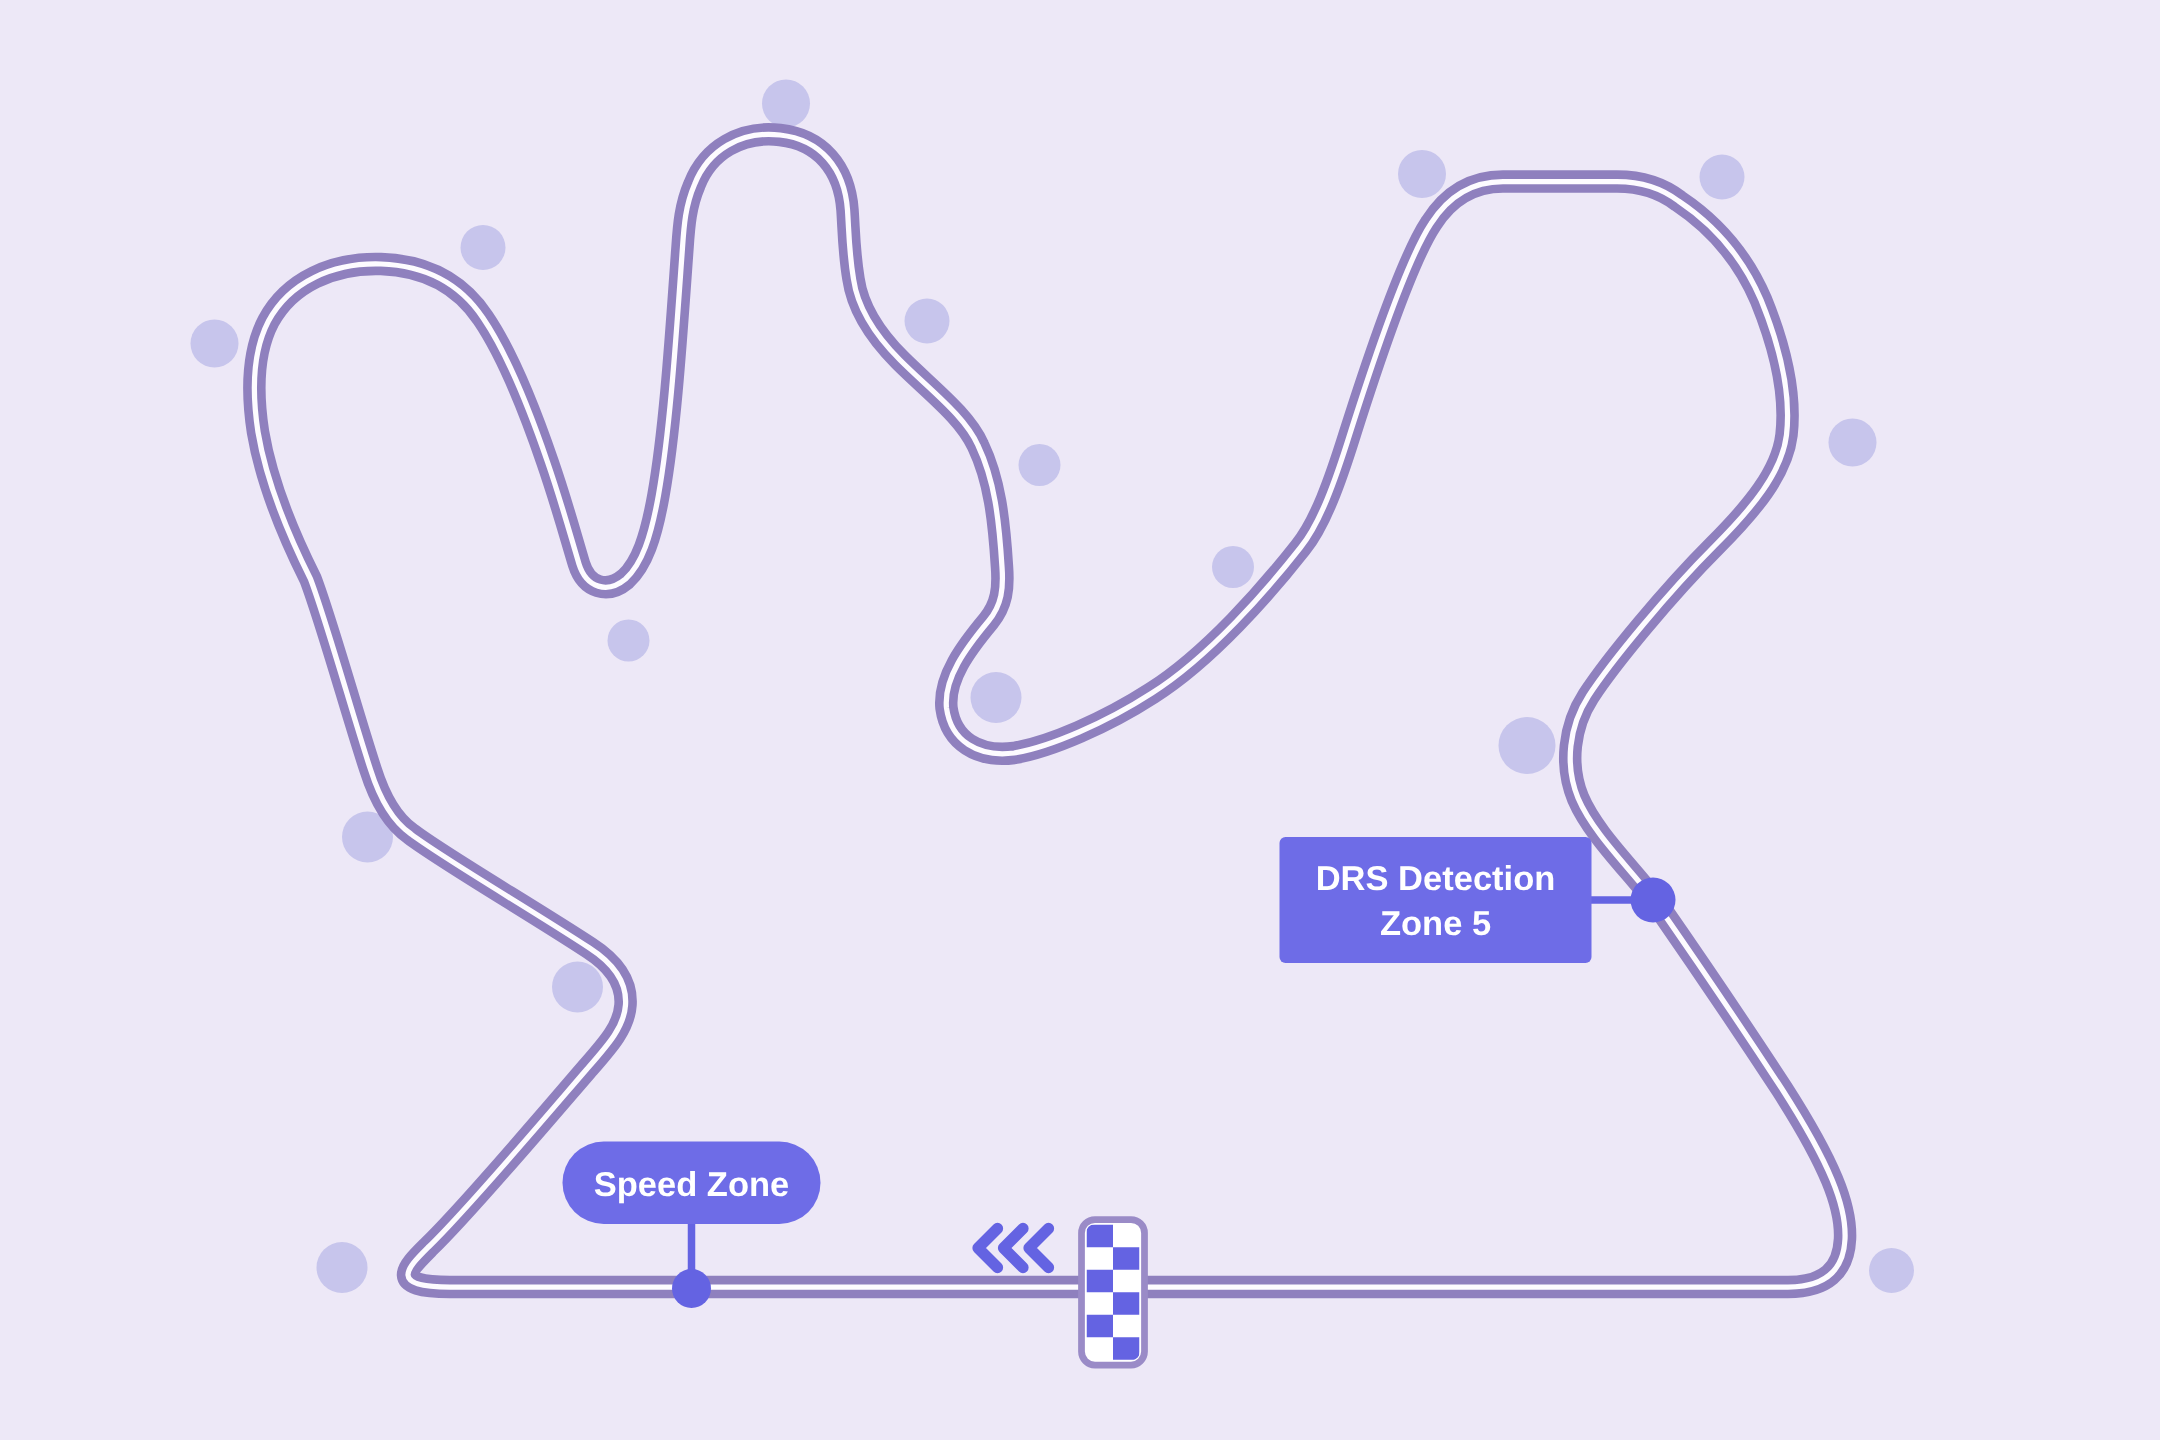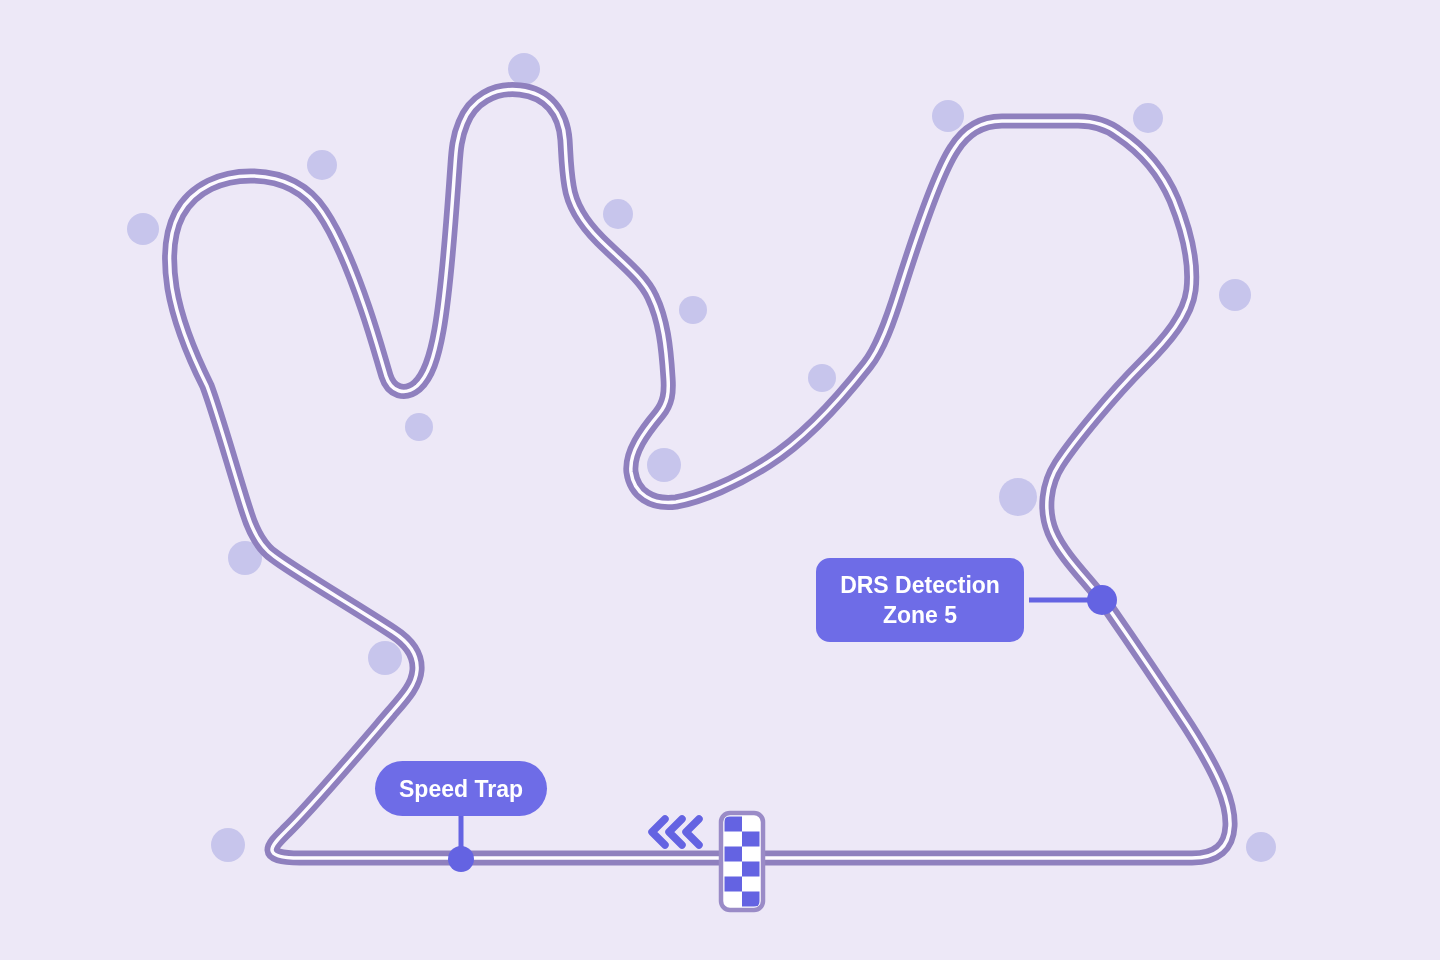--- a/index.html
+++ b/index.html
@@ -20,21 +20,21 @@
   .track-outer{fill:none;stroke:var(--track-outline);stroke-width:15;stroke-linejoin:round;stroke-linecap:round;}
   .track-inner{fill:none;stroke:var(--track-centerline);stroke-width:3.5;stroke-linejoin:round;stroke-linecap:round;}
   .corner-marker{fill:var(--corner-marker);}
   .connector{stroke:var(--accent);stroke-width:5;}
   .track-dot{fill:var(--accent);}
   .chevron{fill:none;stroke:var(--accent);stroke-width:7.5;stroke-linecap:round;stroke-linejoin:round;}
   .flag-body{fill:var(--flag-white);stroke:var(--flag-border);stroke-width:4.5;}
   .flag-square{fill:var(--accent);}
   .badge{position:absolute;display:flex;flex-direction:column;align-items:center;justify-content:center;
          background:var(--badge-bg);color:var(--badge-text);font-weight:bold;text-align:center;}
-  .badge-drs{left:816px;top:558px;width:208px;height:84px;border-radius:14px;font-size:23px;line-height:30px;}
+  .badge-drs{left:853px;top:558px;width:208px;height:84px;border-radius:4px;font-size:23px;line-height:30px;}
   .badge-speed{left:375px;top:761px;width:172px;height:55px;border-radius:28px;font-size:23px;line-height:26px;}
 </style>
 </head>
 <body>
 
 <div class="stage">
   <svg width="1440" height="960" viewBox="0 0 1440 960">
     <g id="markers">
         <circle cx="524" cy="69" r="16" class="corner-marker"></circle>
         <circle cx="322" cy="165" r="15" class="corner-marker"></circle>
@@ -177,15 +177,15 @@
           <rect x="21" y="78.5" width="17.5" height="15" class="flag-square"></rect>
         </g>
       </g>
   </svg>
 
   <div class="badge badge-drs">
     <span>DRS Detection</span>
     <span>Zone 5</span>
   </div>
   <div class="badge badge-speed">
-    <span>Speed Trap</span>
+    <span>Speed Zone</span>
   </div>
 </div>
 
 </body></html>

